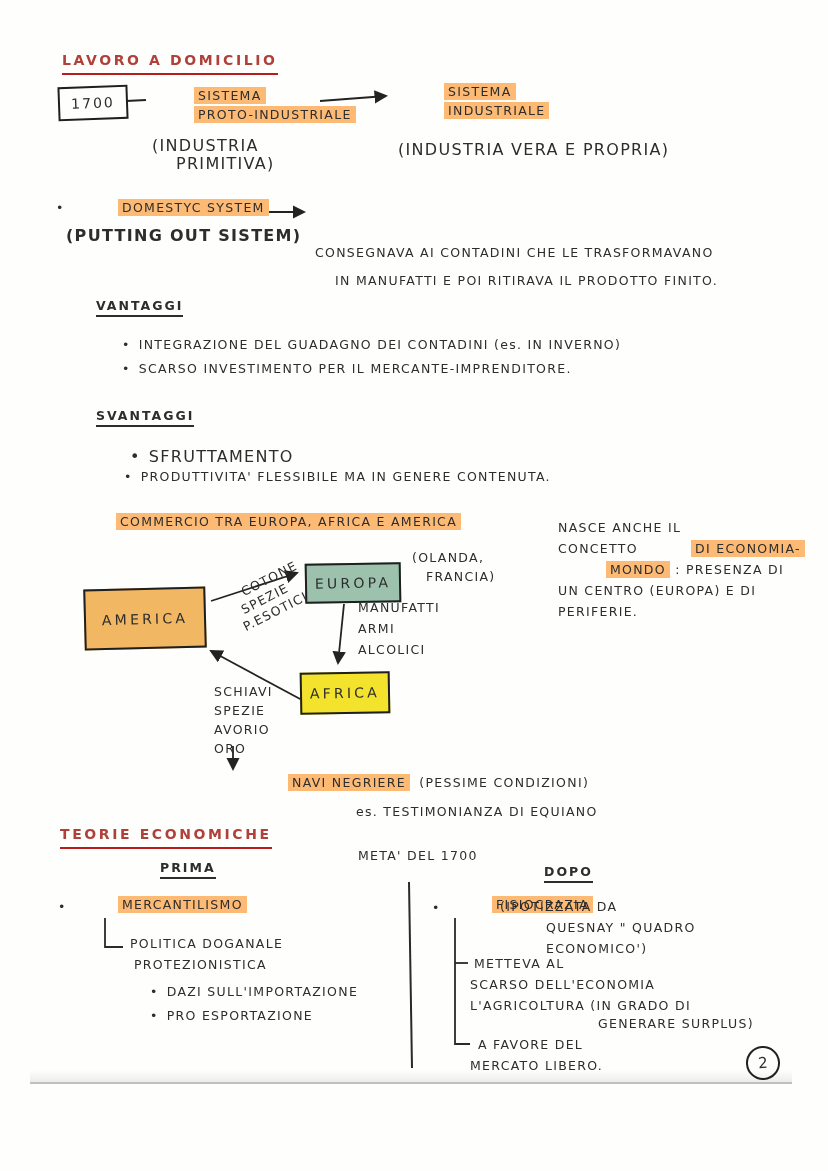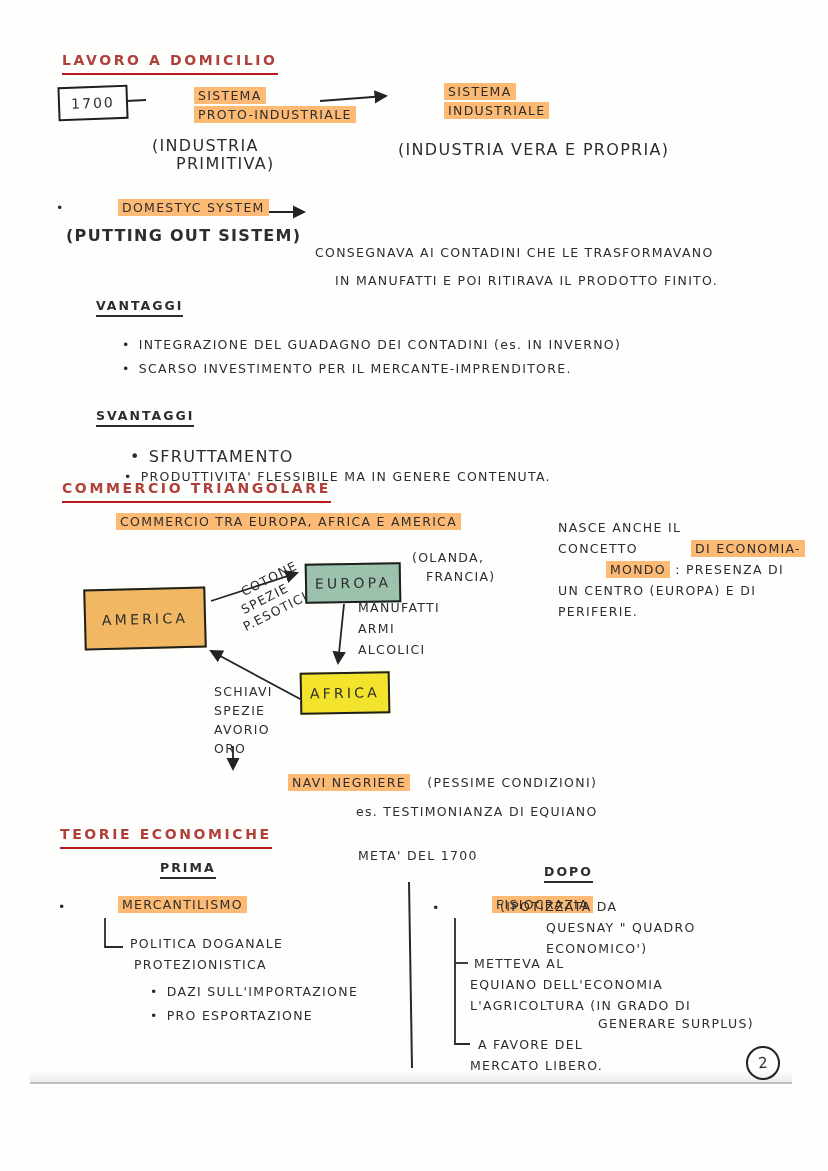--- a/index.html
+++ b/index.html
@@ -103,21 +103,20 @@
   <div class="t blk-title" style="left:96px;top:408px;">SVANTAGGI</div>
   <div class="t bullet-line sm" style="left:130px;top:447px;">
     <span>•</span>
     <span>SFRUTTAMENTO</span>
   </div>
   <div class="t bullet-line" style="left:124px;top:469px;">
     <span>•</span>
     <span>PRODUTTIVITA' FLESSIBILE MA IN GENERE CONTENUTA.</span>
   </div>
 
-  <div class="t red-title" style="left:62px;top:480px;">COMMERCIO TRIANGOLARE</div>
   <div class="t" style="left:68px;top:514px;">
     <span class="hl">COMMERCIO TRA EUROPA, AFRICA E AMERICA</span>
   </div>
 
   <div class="t" style="left:558px;top:520px;">NASCE ANCHE IL</div>
   <div class="t" style="left:558px;top:541px;">
     <span>CONCETTO </span><span class="hl">DI ECONOMIA-</span>
   </div>
   <div class="t" style="left:558px;top:562px;">
     <span class="hl">MONDO</span><span> : PRESENZA DI</span>
@@ -145,21 +144,21 @@
   <div class="t" style="left:358px;top:600px;">MANUFATTI</div>
   <div class="t" style="left:358px;top:621px;">ARMI</div>
   <div class="t" style="left:358px;top:642px;">ALCOLICI</div>
   <div class="t" style="left:214px;top:684px;">SCHIAVI</div>
   <div class="t" style="left:214px;top:703px;">SPEZIE</div>
   <div class="t" style="left:214px;top:722px;">AVORIO</div>
   <div class="t" style="left:214px;top:741px;">ORO</div>
 
   <div class="t" style="left:240px;top:775px;">
     <span class="hl">NAVI NEGRIERE</span>
-    <span style="margin-left:12px;">(PESSIME CONDIZIONI)</span>
+    <span style="margin-left:4px;">(PESSIME CONDIZIONI)</span>
   </div>
   <div class="t" style="left:356px;top:804px;">es. TESTIMONIANZA DI EQUIANO</div>
 
   <div class="t red-title" style="left:60px;top:826px;">TEORIE ECONOMICHE</div>
   <div class="t blk-title" style="left:160px;top:860px;">PRIMA</div>
   <div class="t" style="left:358px;top:848px;">META' DEL 1700</div>
   <div class="t blk-title" style="left:544px;top:864px;">DOPO</div>
 
   <div class="t" style="left:58px;top:899px;">
     <span>•</span>
@@ -181,21 +180,21 @@
   <div class="t" style="left:432px;top:900px;">
     <span>•</span>
   </div>
   <div class="t" style="left:444px;top:897px;">
     <span class="hl">FISIOCRAZIA</span>
   </div>
   <div class="t" style="left:500px;top:899px;">(IPOTIZZATA DA</div>
   <div class="t" style="left:546px;top:920px;">QUESNAY " QUADRO</div>
   <div class="t" style="left:546px;top:941px;">ECONOMICO')</div>
   <div class="t" style="left:474px;top:956px;">METTEVA AL</div>
-  <div class="t" style="left:470px;top:977px;">EQUIANO DELL'ECONOMIA</div>
+  <div class="t" style="left:470px;top:977px;">SCARSO DELL'ECONOMIA</div>
   <div class="t" style="left:470px;top:998px;">L'AGRICOLTURA (IN GRADO DI</div>
   <div class="t" style="left:598px;top:1016px;">GENERARE SURPLUS)</div>
   <div class="t" style="left:478px;top:1037px;">A FAVORE DEL</div>
   <div class="t" style="left:470px;top:1058px;">MERCATO LIBERO.</div>
 
   <div class="circle-num" style="left:746px;top:1046px;">
     <span>2</span>
   </div>
 
   <div class="edge-shadow"></div>

